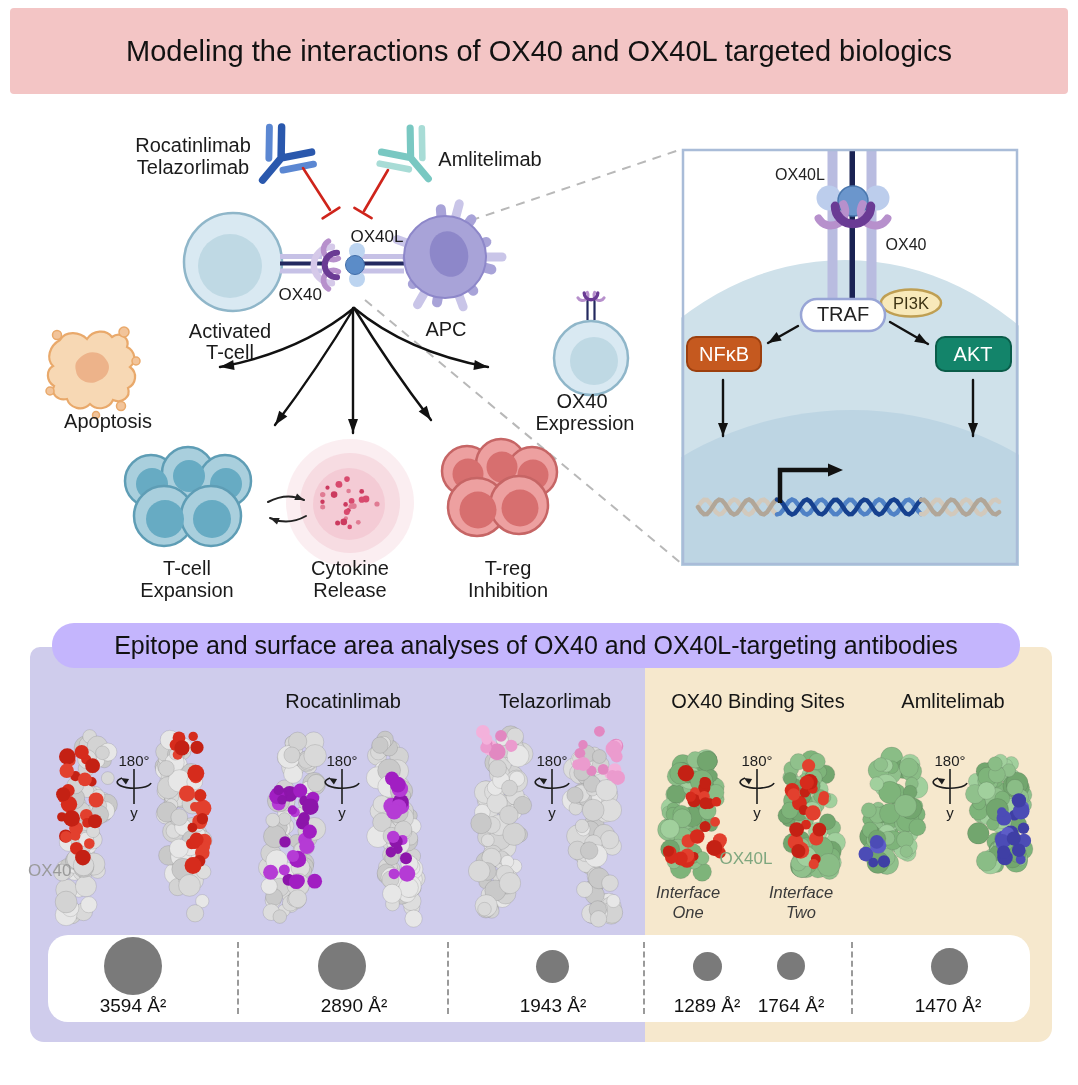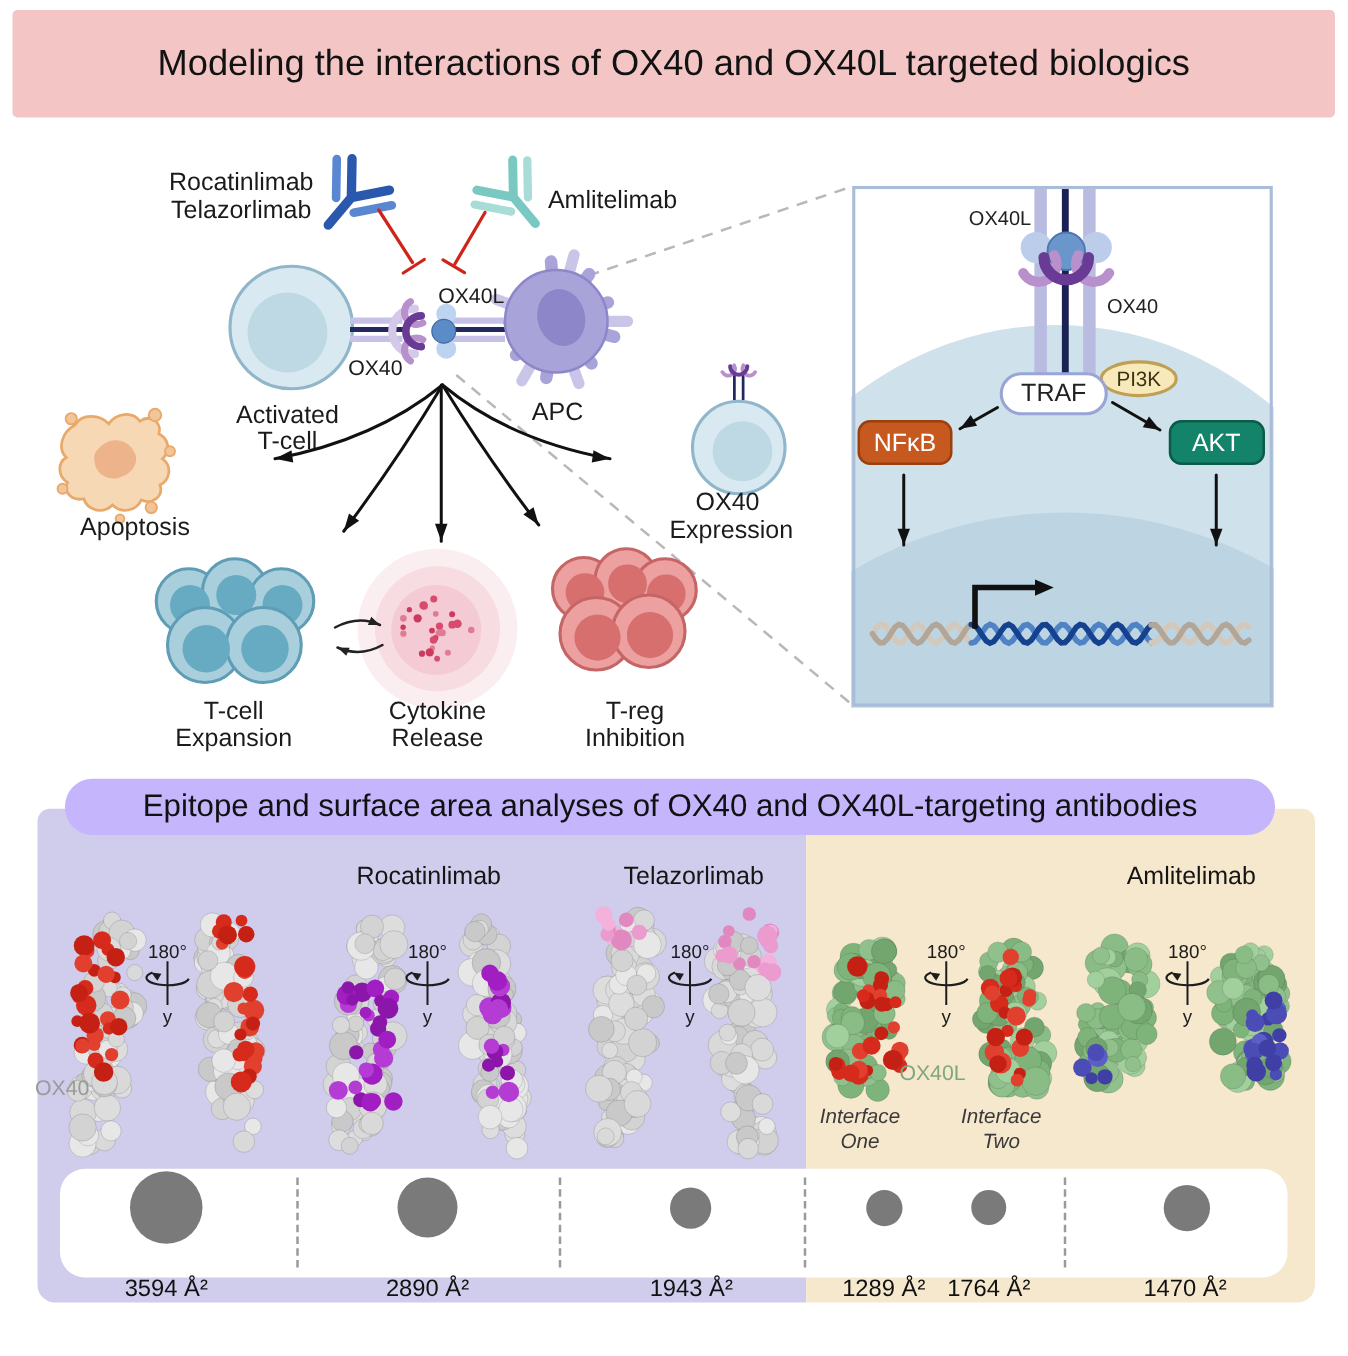--- a/index.html
+++ b/index.html
@@ -13,21 +13,21 @@
   #lavender-panel{left:30px;top:647px;width:615px;height:395px;background:#cfccec;
                   border-radius:10px 0 0 14px;}
   #tan-panel{left:645px;top:647px;width:407px;height:395px;background:#f6e8cd;
              border-radius:0 10px 14px 0;}
   #epitope-banner{left:52px;top:623px;width:968px;height:45px;background:#c4b5fd;border-radius:22px;
                   font-size:25px;color:#111;display:flex;align-items:center;justify-content:center;}
   .col-header{top:690px;width:240px;text-align:center;font-size:20px;color:#151515;}
   #area-strip{left:48px;top:935px;width:982px;height:87px;background:#ffffff;border-radius:20px;}
   .sep{top:942px;height:72px;width:0;border-left:2px dashed #9a9a9a;}
   .area-circle{background:#7a7a7a;border-radius:50%;}
-  .area-label{top:995px;width:140px;text-align:center;font-size:19px;color:#111;margin-top:26px;}
+  .area-label{top:995px;width:140px;text-align:center;font-size:19px;color:#111;}
   svg{position:absolute;left:0;}
   svg text{font-family:"Liberation Sans", sans-serif;}
 </style>
 </head>
 <body>
 
 <div class="page">
 
   <div class="abs banner" id="title-banner">
     <span>Modeling the interactions of OX40 and OX40L targeted biologics</span>
@@ -300,20 +300,21 @@
   </svg>
 
   <div class="abs" id="lavender-panel"></div>
   <div class="abs" id="tan-panel"></div>
   <div class="abs" id="epitope-banner">
     <span>Epitope and surface area analyses of OX40 and OX40L-targeting antibodies</span>
   </div>
 
   <div class="abs col-header" style="left:223px">Rocatinlimab</div>
   <div class="abs col-header" style="left:435px">Telazorlimab</div>
+  <div class="abs col-header" style="left:638px">OX40 Binding Sites</div>
   <div class="abs col-header" style="left:833px">Amlitelimab</div>
 
   <svg id="bottom-svg" style="top:710px" width="1078" height="227" viewBox="0 710 1078 227">
     <g id="proteins">
         <g>
           <circle cx="87.0" cy="829.1" r="9.3" fill="#e7e7e7" stroke="rgba(60,60,60,0.18)" stroke-width="0.8"></circle>
           <circle cx="78.8" cy="890.8" r="6.4" fill="#e7e7e7" stroke="rgba(60,60,60,0.18)" stroke-width="0.8"></circle>
           <circle cx="81.4" cy="846.6" r="8.6" fill="#d9d9d9" stroke="rgba(60,60,60,0.18)" stroke-width="0.8"></circle>
           <circle cx="95.0" cy="812.4" r="9.7" fill="#dddddd" stroke="rgba(60,60,60,0.18)" stroke-width="0.8"></circle>
           <circle cx="86.4" cy="768.5" r="8.2" fill="#d3d3d3" stroke="rgba(60,60,60,0.18)" stroke-width="0.8"></circle>
@@ -1299,19 +1300,19 @@
   <div class="abs sep" style="left:851px"></div>
 
   <div class="abs area-circle" style="left:104px;top:937px;width:58px;height:58px"></div>
   <div class="abs area-circle" style="left:318px;top:942px;width:48px;height:48px"></div>
   <div class="abs area-circle" style="left:536px;top:950px;width:33px;height:33px"></div>
   <div class="abs area-circle" style="left:693px;top:952px;width:29px;height:29px"></div>
   <div class="abs area-circle" style="left:777px;top:952px;width:28px;height:28px"></div>
   <div class="abs area-circle" style="left:931px;top:948px;width:37px;height:37px"></div>
 
   <div class="abs area-label" style="left:63px">3594 Å²</div>
-  <div class="abs area-label" style="left:272px">2890 Å²</div>
+  <div class="abs area-label" style="left:284px">2890 Å²</div>
   <div class="abs area-label" style="left:483px">1943 Å²</div>
   <div class="abs area-label" style="left:637px">1289 Å²</div>
   <div class="abs area-label" style="left:721px">1764 Å²</div>
   <div class="abs area-label" style="left:878px">1470 Å²</div>
 
 </div>
 
 </body></html>

